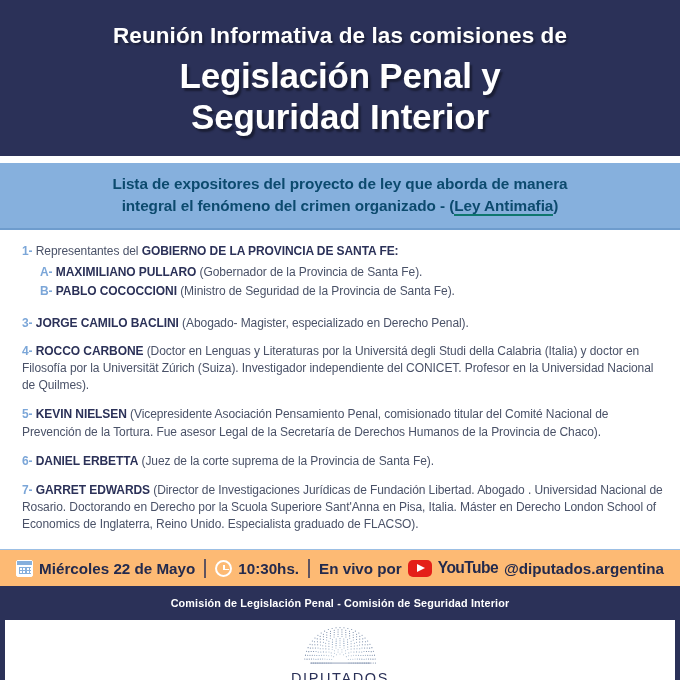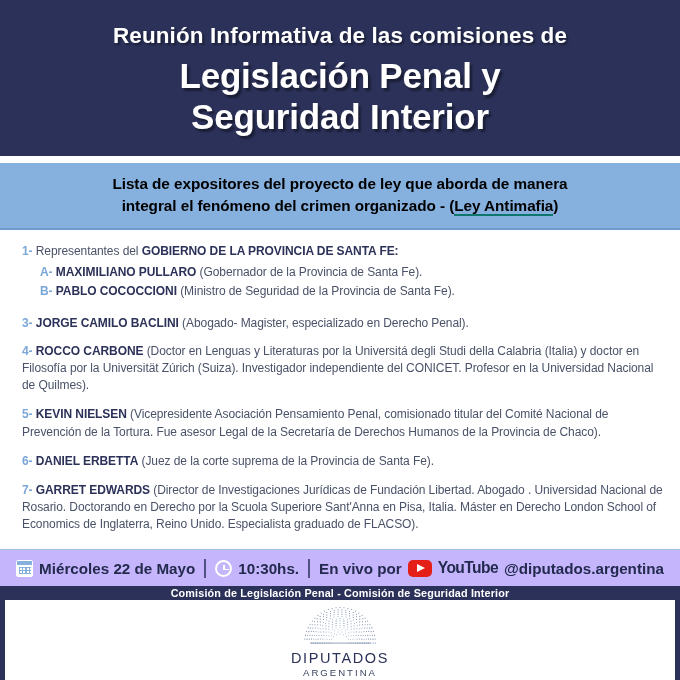--- a/index.html
+++ b/index.html
@@ -55,21 +55,21 @@
   .band-gap {
     height: 7px;
     background: #ffffff;
     flex: 0 0 auto;
   }
   .band {
     background: #86b0dd;
     flex: 0 0 auto;
     padding: 10px 34px 11px 34px;
     text-align: center;
-    color: #000000;
+    color: #0c4a6e;
     border-bottom: 2px solid #6e9ccd;
   }
   .band-line {
     font-size: 15.3px;
     font-weight: bold;
     line-height: 1.45;
     letter-spacing: -0.05px;
   }
   .underlined {
     border-bottom: 2px solid #0f766e;
@@ -104,21 +104,21 @@
     font-weight: bold;
   }
   .desc {
     color: #4a5268;
     font-weight: normal;
   }
 
   
   .infobar {
     flex: 0 0 auto;
-    background: #c4b5fd;
+    background: #fdba74;
     height: 36px;
     display: flex;
     align-items: center;
     justify-content: center;
     gap: 0px;
     color: #232a4d;
     font-size: 15.2px;
     font-weight: bold;
     border-top: 1px solid #9cbfe4;
   }
@@ -205,21 +205,21 @@
     font-weight: bold;
     font-size: 15.6px;
     letter-spacing: -0.6px;
     color: #232a4d;
   }
 
   
   .footer-strip {
     flex: 0 0 auto;
     background: #2b3158;
-    height: 14px;
+    height: 34px;
     display: flex;
     align-items: center;
     justify-content: center;
     color: #ffffff;
     font-size: 10.8px;
     font-weight: bold;
     letter-spacing: 0.15px;
   }
 
   

